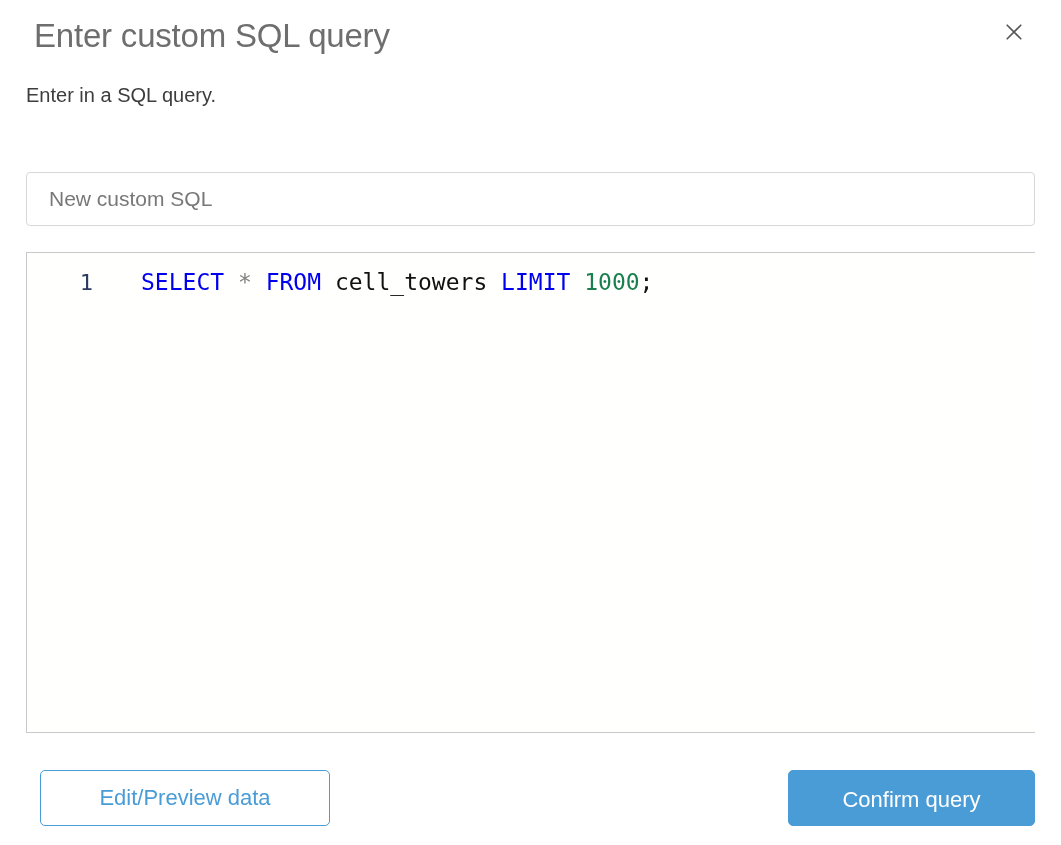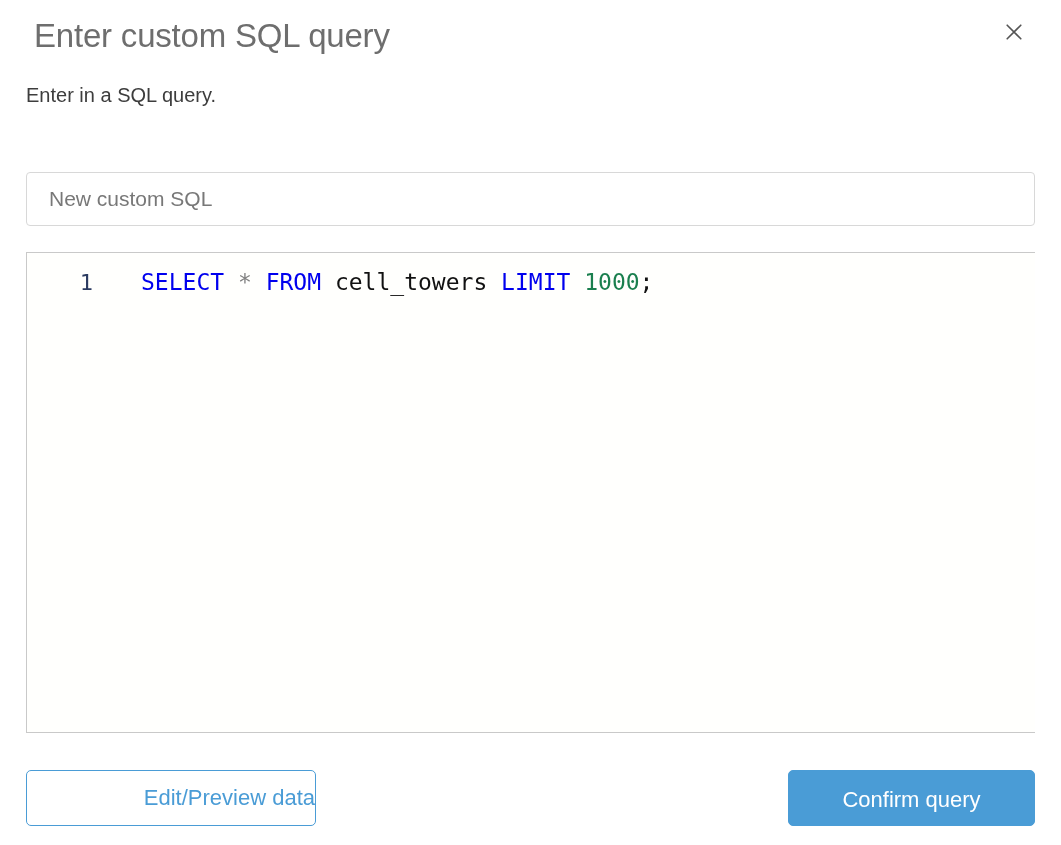--- a/index.html
+++ b/index.html
@@ -135,35 +135,34 @@
   .tok-kw      { color: #0000ee; }
   .tok-star    { color: #808080; }
   .tok-ident   { color: #111111; }
   .tok-num     { color: #1a7f4e; }
   .tok-punct   { color: #111111; }
   .tok-plain   { color: #111111; }
 
   
   .btn-secondary {
     position: absolute;
-    left: 26px;
+    left: 40px;
     top: 770px;
     width: 290px;
     height: 56px;
     box-sizing: border-box;
     background: #ffffff;
     border: 1px solid #4a9cd6;
     border-radius: 5px;
     color: #4a9cd6;
     font-family: "Liberation Sans", sans-serif;
     font-size: 22px;
     font-weight: 400;
     cursor: pointer;
     padding: 0;
-    text-align: right;
   }
   .btn-primary {
     position: absolute;
     left: 788px;
     top: 770px;
     width: 247px;
     height: 56px;
     box-sizing: border-box;
     background: #4a9cd6;
     border: 1px solid #4a9cd6;

